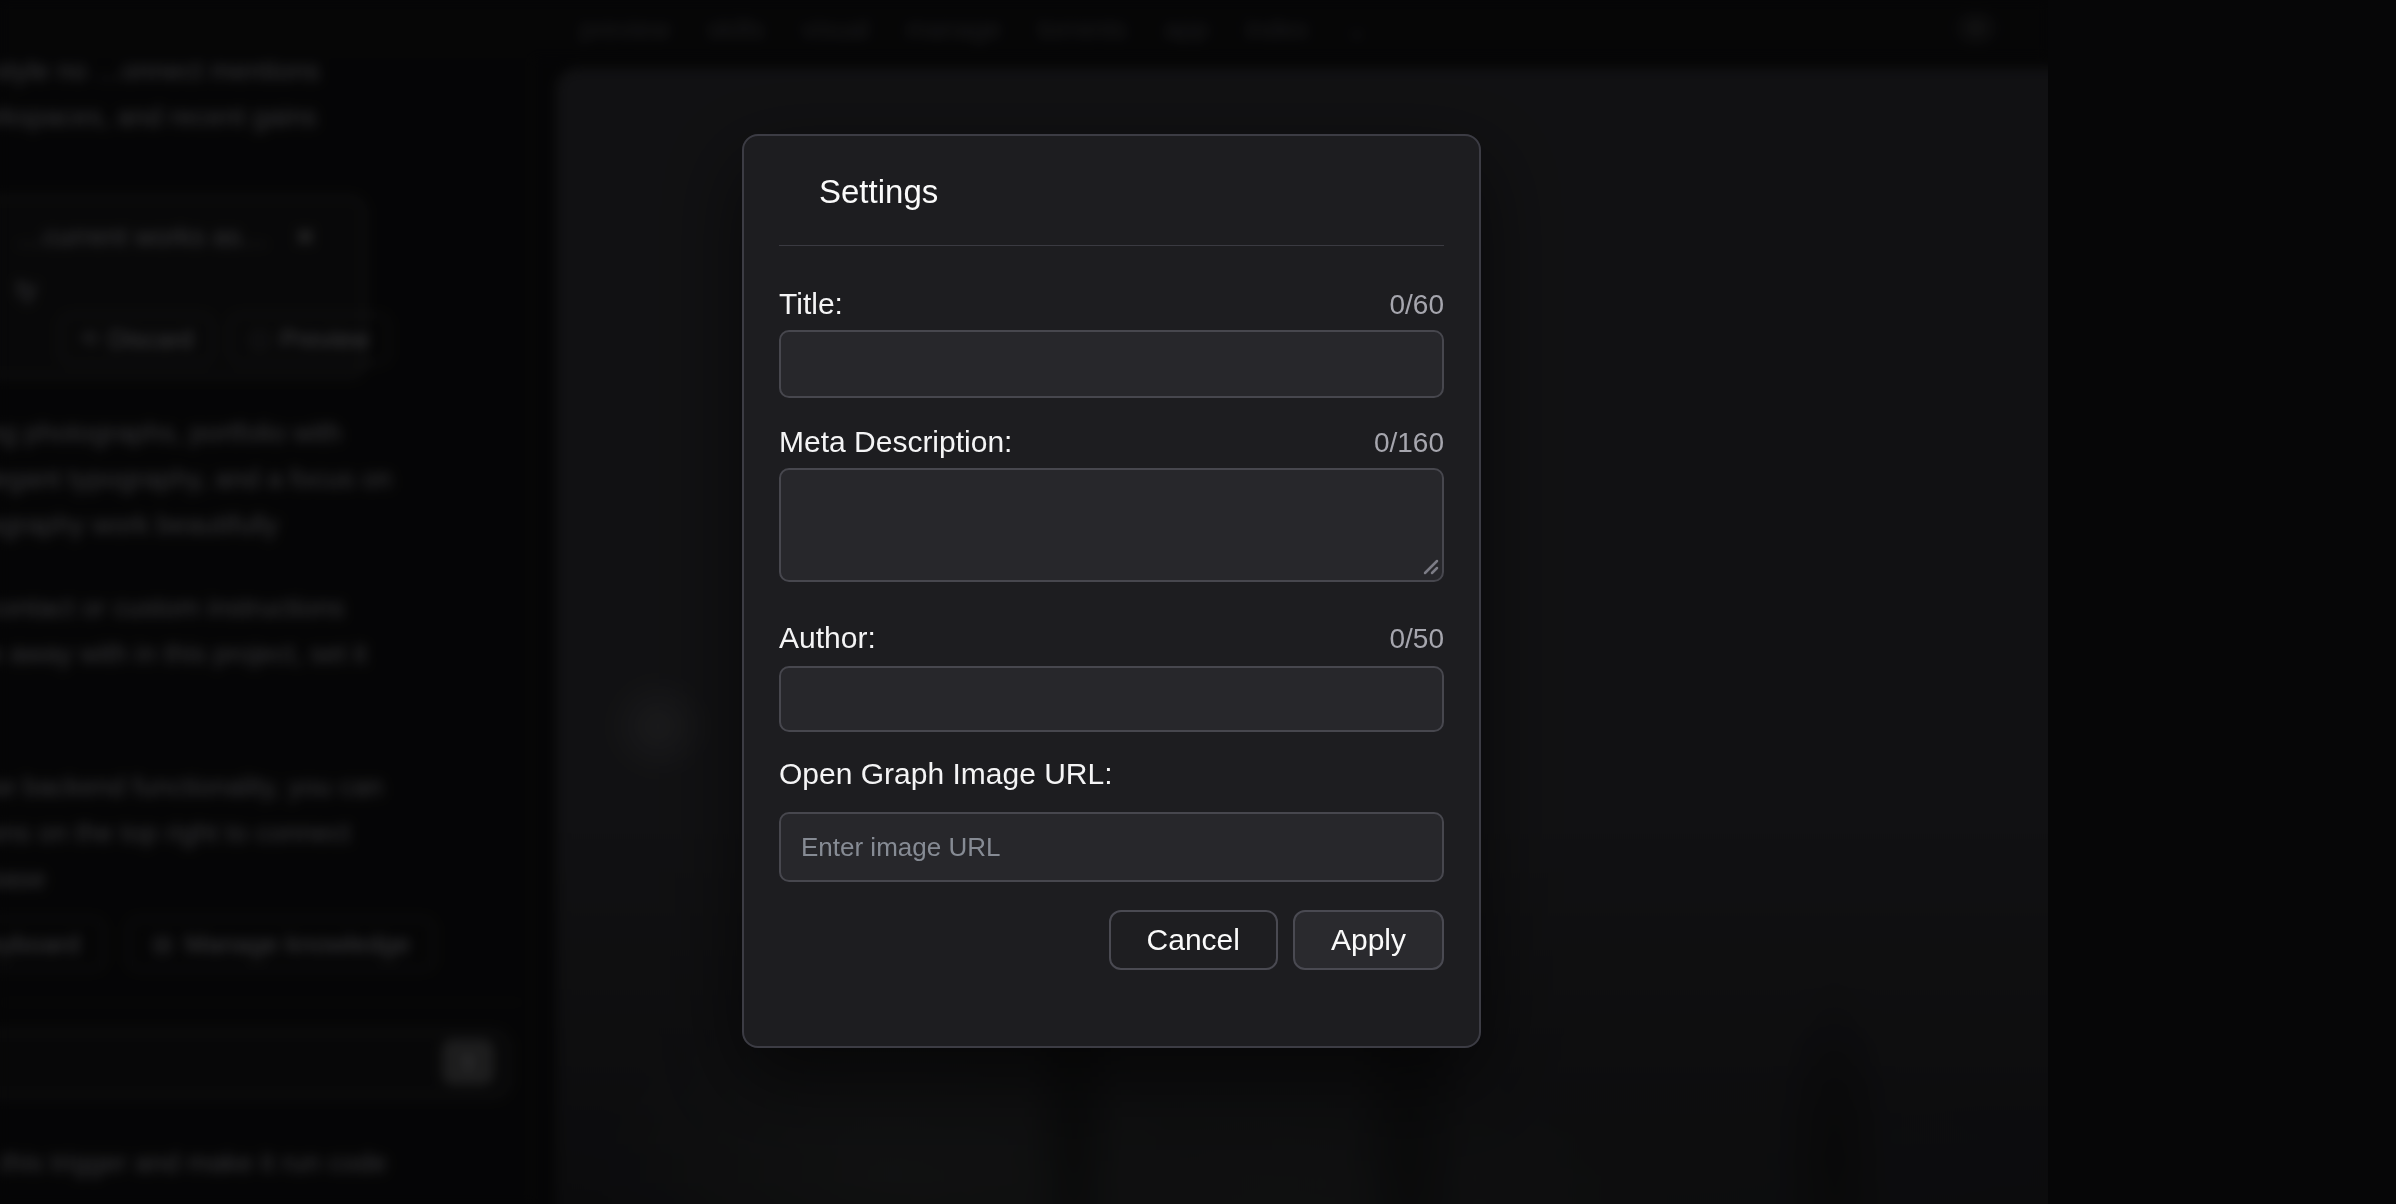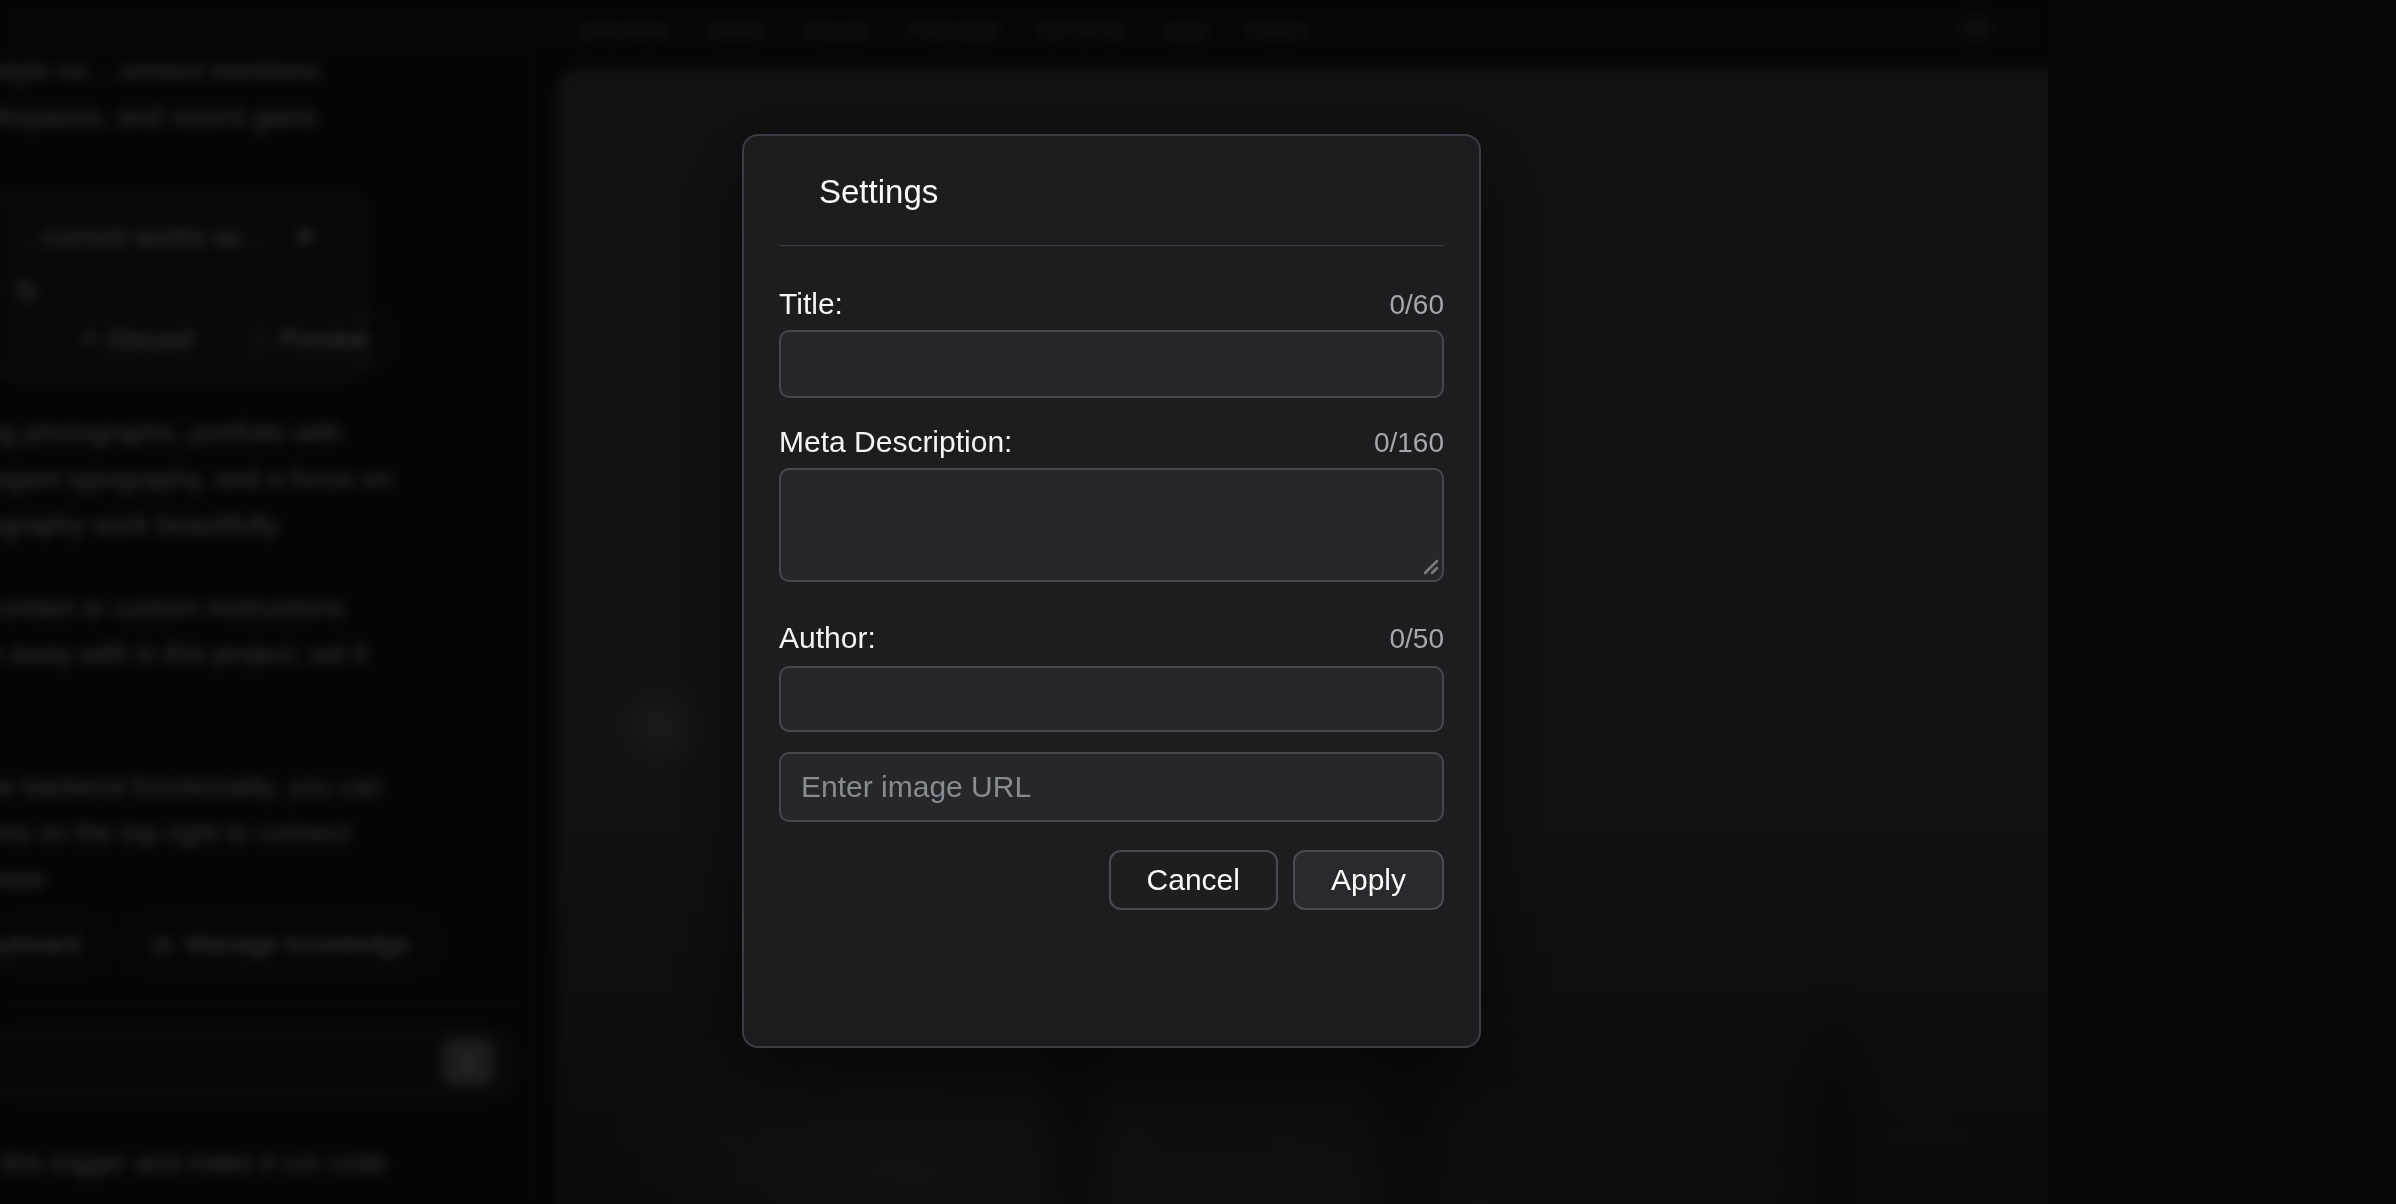--- a/index.html
+++ b/index.html
@@ -68,21 +68,21 @@
   .m-header{padding:36px 0 0 40px;font-size:33px;line-height:40px;font-weight:500;color:#fafafa;}
   .m-sep{height:1px;background:#3a3a41;margin-top:33px;}
   .row-label{display:flex;justify-content:space-between;align-items:baseline;}
   .row-label.first{margin-top:40px;}
   .row-label.after-input{margin-top:26px;}
   .row-label.after-ta{margin-top:38px;}
   .f-label{font-size:30px;line-height:36px;color:#f4f4f5;}
   .f-counter{font-size:28px;color:#a6a6ae;}
   .t-input{display:block;width:100%;box-sizing:border-box;height:68px;margin-top:8px;
            background:#27272b;border:2px solid #47474e;border-radius:10px;
-           color:#e4e4e7;font-size:30px;padding:0 20px;outline:none;
+           color:#e4e4e7;font-size:26px;padding:0 20px;outline:none;
            font-family:"Liberation Sans",sans-serif;}
   .ta-wrap{position:relative;margin-top:8px;}
   .t-area{display:block;width:100%;box-sizing:border-box;height:114px;resize:none;
           background:#27272b;border:2px solid #47474e;border-radius:10px;
           color:#e4e4e7;font-size:30px;padding:14px 20px;outline:none;
           font-family:"Liberation Sans",sans-serif;}
   .resize-handle{position:absolute;right:5px;bottom:7px;}
   .og-label{margin-top:24px;}
   .og-input{height:70px;margin-top:20px;}
   .t-input::placeholder,.t-area::placeholder{color:#868b94;}
@@ -195,20 +195,23 @@
         <path d="M20 8 L8 20 M20 15 L15 20" stroke="#7c7c86" stroke-width="2.5" fill="none" stroke-linecap="round"></path>
       </svg>
     </div>
 
     <div class="row-label after-ta">
       <span class="f-label">Author:</span>
       <span class="f-counter">0/50</span>
     </div>
     <input class="t-input" style="height: 66px; margin-top: 10px;" type="text" value="">
 
+    <div class="row-label og-label">
+      <span class="f-label">Open Graph Image URL:</span>
+    </div>
     <input class="t-input og-input" type="text" placeholder="Enter image URL" style="">
 
     <div class="btn-row">
       <button class="m-btn btn-cancel">Cancel</button>
       <button class="m-btn btn-apply">Apply</button>
     </div>
   </div>
 
 </div>
 

